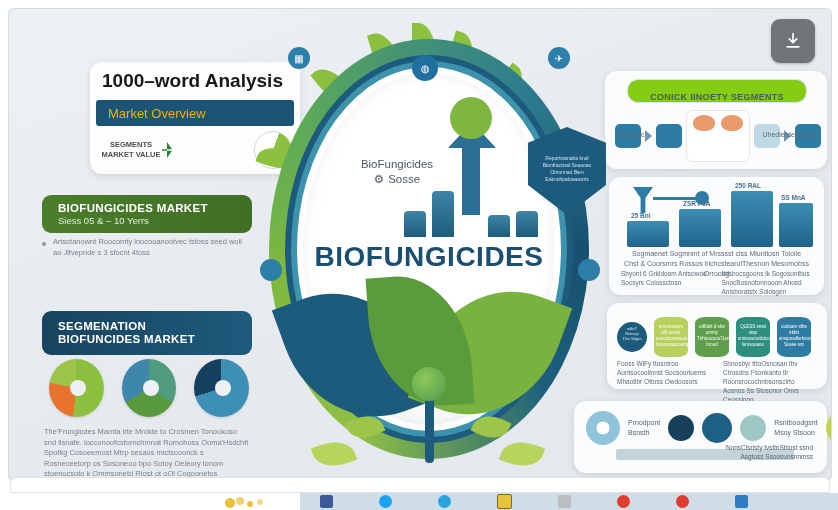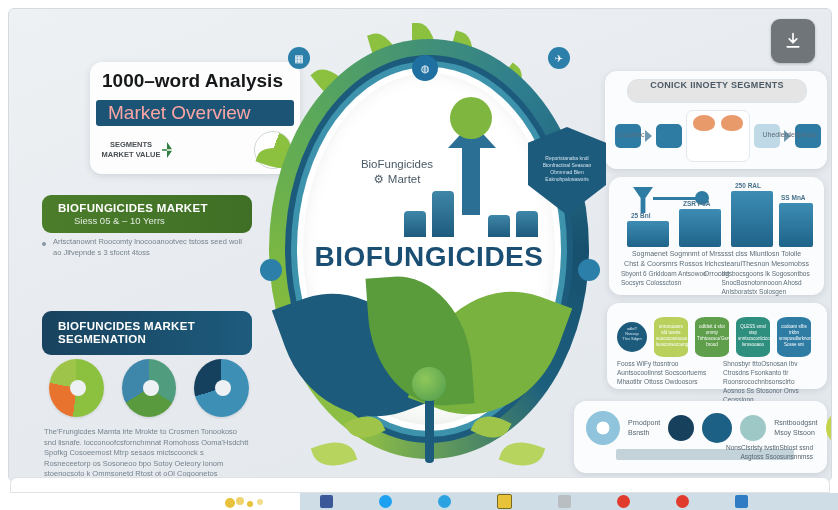--- a/index.html
+++ b/index.html
@@ -65,40 +65,40 @@
   .topleaf{position:absolute;background:#8cc03f;border-radius:0 75% 0 75%;}
   .node{position:absolute;width:22px;height:22px;border-radius:50%;background:#2b7fa8;
         display:flex;align-items:center;justify-content:center;color:#fff;font-size:10px;}
 
   
   .card{position:absolute;background:#fdfdfd;border-radius:12px;
         box-shadow:0 2px 7px rgba(30,50,70,.13);}
   .card-1{left:33px;top:53px;width:210px;height:112px;margin-left:48px;}
   .hdr-1{position:absolute;left:6px;top:38px;right:6px;height:26px;background:#1c5475;
         border-radius:3px;display:flex;align-items:center;padding-left:12px;}
-  .hdr-1 span{color:#fca5a5;font-size:19px;font-weight:400;text-align:center;}
+  .hdr-1 span{color:#eab308;font-size:13px;font-weight:400;text-align:center;}
   .title-1{position:absolute;left:12px;top:8px;font-size:19px;font-weight:700;color:#16181a;}
   .kpi{position:absolute;left:10px;top:70px;right:8px;height:36px;display:flex;align-items:center;}
   .kpi-label{width:62px;font-size:7.5px;font-weight:700;color:#4a4f54;line-height:10px;text-align:center;}
   .kpi-val{font-size:27px;font-weight:800;color:#111;letter-spacing:-1px;display:flex;align-items:baseline;}
   .kpi-val .sub{font-size:8px;font-weight:700;margin-left:1px;}
   .kpi-caret{width:10px;height:16px;margin-right:2px;
         background:linear-gradient(180deg,#2f7d3f 50%,#2f7d3f 50%);
         clip-path:polygon(50% 0,100% 45%,0 45%,0 55%,100% 55%,50% 100%);}
   .kpi-pie{width:36px;height:36px;border-radius:50%;margin-left:auto;
         background:conic-gradient(from 20deg,#8cc03f 0 38%, #ffffff 38% 100%);
         border:1px solid #cfd8d0;}
 
   .band{position:absolute;border-radius:9px;}
   .band-green{left:33px;top:186px;width:210px;height:38px;
         background:linear-gradient(90deg,#4b7d2b,#3f6f25);}
   .band-navy{left:33px;top:302px;width:210px;height:44px;
         background:linear-gradient(90deg,#19435f,#1d5b7d);}
   .band h3{margin:0;color:#fff;font-size:11.5px;font-weight:700;letter-spacing:.3px;}
-  .band p{margin:1px 16px 0;color:#e2ebe0;font-size:9.5px;}
+  .band p{margin:1px 0 0;color:#e2ebe0;font-size:9.5px;}
   .band .inner{padding:7px 0 0 16px;}
   .band-navy .inner{padding-top:9px;}
   .band-navy h3{line-height:13px;}
 
   .body-1{position:absolute;left:33px;top:228px;width:210px;}
   .bullet{display:flex;gap:7px;margin-bottom:8px;}
   .bullet .dot{width:4px;height:4px;border-radius:50%;background:#8a97a2;margin-top:5px;flex:none;}
   .bullet .tx{font-size:7.5px;line-height:10.5px;color:#76838e;filter:blur(.35px);}
 
   .donuts{position:absolute;left:40px;top:350px;width:200px;height:58px;display:flex;gap:18px;}
@@ -111,21 +111,21 @@
   .d3{background:conic-gradient(#3e8fb5 0 70%,#15405e 70% 100%);}
 
   .body-2{position:absolute;left:35px;top:418px;width:205px;}
   .body-2 .tx{font-size:7.5px;line-height:10.5px;color:#76838e;filter:blur(.35px);}
 
   
   .rcard{position:absolute;background:#fbfcfd;border-radius:12px;
          box-shadow:0 2px 7px rgba(30,50,70,.12);}
   .r1{left:596px;top:62px;width:222px;height:98px;}
   .pill{position:absolute;left:22px;top:8px;width:178px;height:22px;border-radius:11px;
-        background:#e5e5e5;border:1px solid #dbe3e8;display:flex;align-items:flex-start;
+        background:#84cc16;border:1px solid #dbe3e8;display:flex;align-items:flex-end;
         justify-content:center;}
   .pill span{font-size:9px;font-weight:700;color:#4b5a66;letter-spacing:.3px;}
   .r1-row{position:absolute;left:10px;top:38px;right:10px;height:54px;display:flex;
         align-items:center;gap:4px;}
   .chip{width:26px;height:24px;border-radius:5px;background:#2e7ca3;flex:none;}
   .chip.lite{background:#bfd9e6;}
   .chevron{width:0;height:0;border-top:6px solid transparent;border-bottom:6px solid transparent;
         border-left:7px solid #6f97ae;flex:none;}
   .midbox{width:62px;height:50px;border-radius:7px;background:#ffffff;border:1px solid #e2e8ec;
         position:relative;flex:none;}
@@ -233,21 +233,21 @@
       <div class="arrow-up"></div>
       <div class="leaf-badge"></div>
       <div class="shield">
         <div class="txt">Reportstanaba kndi Bionfractinal Seasoan Obmnnad Bien Eaknohpalosaworis</div>
       </div>
 
       <div class="mini-brand">
         <div>BioFungicides</div>
         <div class="l2">
               <span>⚙</span>
-          <span>Martet</span>
+          <span>Sosse</span>
             </div>
       </div>
 
       <div class="emblem-title">BIOFUNGICIDES</div>
 
       <div class="bigleaf" style="left:40px;top:268px;width:124px;height:140px;background:#1d5b7d;transform:rotate(-20deg);"></div>
       <div class="bigleaf" style="left:176px;top:266px;width:124px;height:140px;background:#79b23f;transform:rotate(20deg) scaleX(-1);"></div>
       <div class="bigleaf" style="left:118px;top:258px;width:100px;height:132px;background:#5a9c3c;transform:rotate(-4deg);"></div>
       <div class="stem"></div>
       <div class="globe-dot"></div>
@@ -278,22 +278,22 @@
 
     <div class="body-1">
       <div class="bullet">
         <div class="dot"></div>
         <div class="tx">Artsctanownt Roocomty lnocooanootvec tstoss seed woll ao Jlfvepnde s 3 sfocnt 4toss</div>
       </div>
     </div>
 
     <div class="band band-navy">
       <div class="inner">
+        <h3>SEGMENATION</h3>
         <h3>BIOFUNCIDES MARKET</h3>
-        <h3>SEGMENATION</h3>
       </div>
     </div>
 
     <div class="donuts">
       <div class="donut d1"></div>
       <div class="donut d2"></div>
       <div class="donut d3"></div>
     </div>
 
     <div class="body-2">

